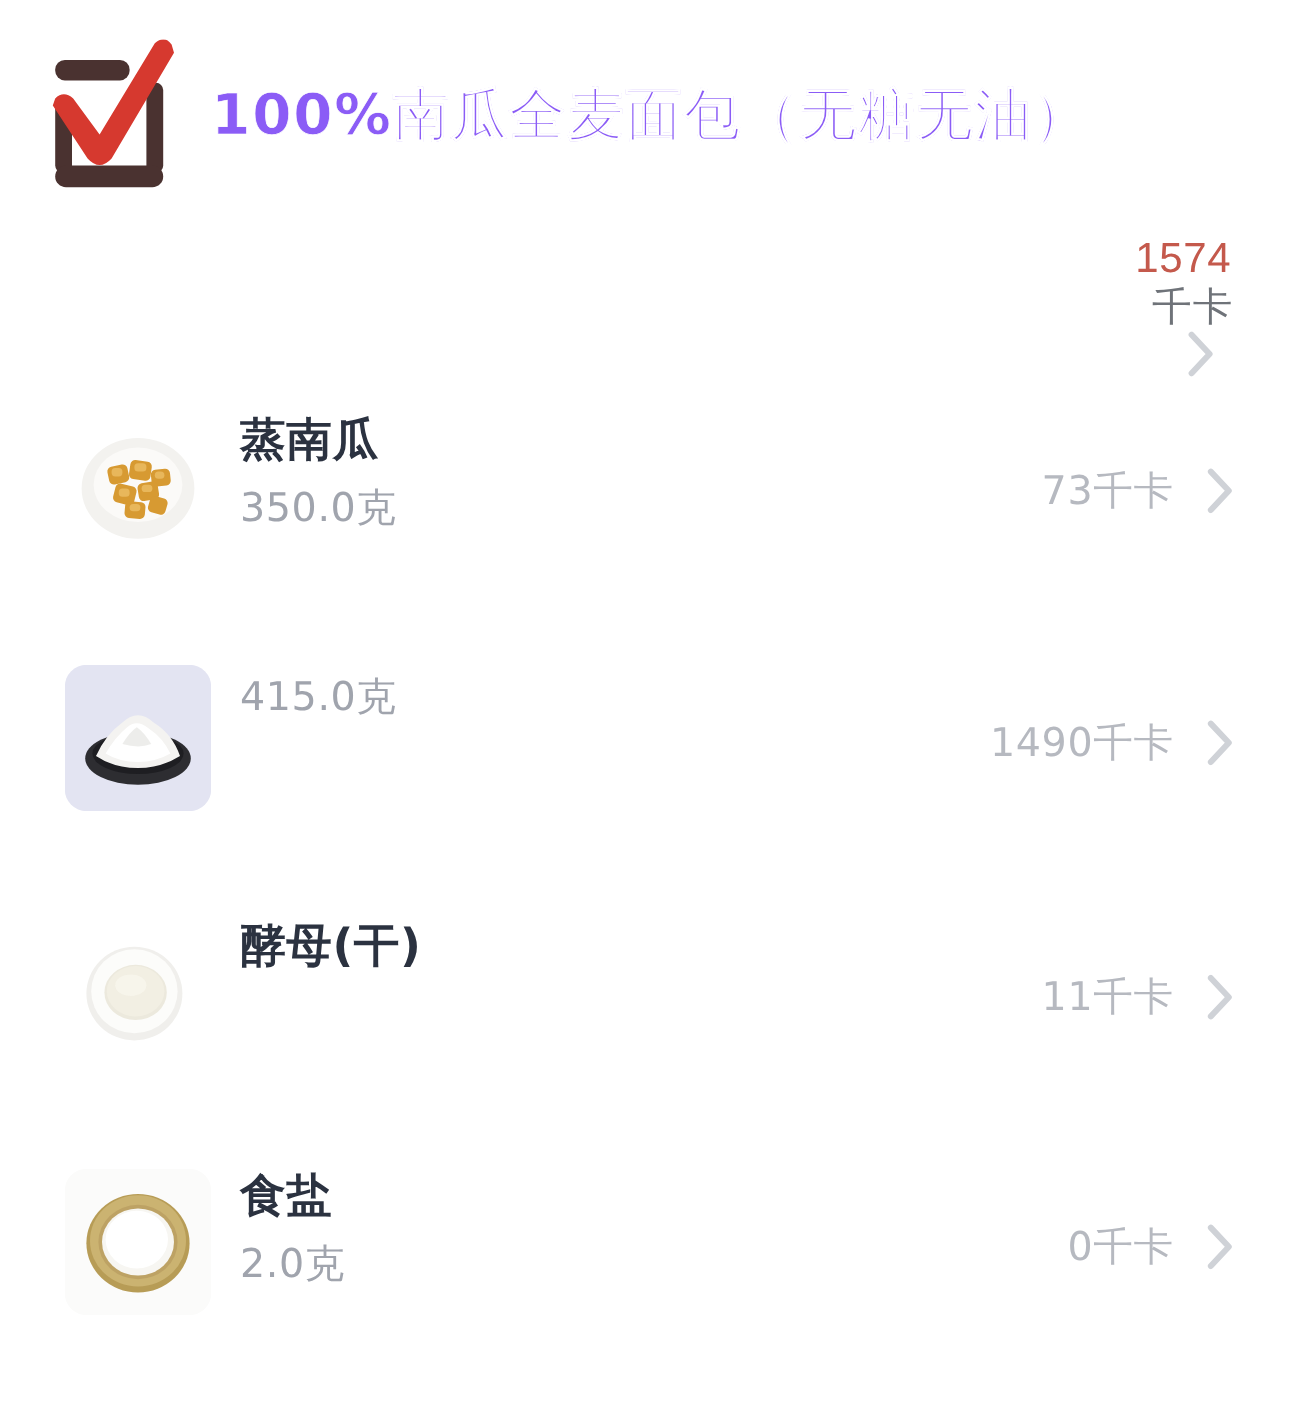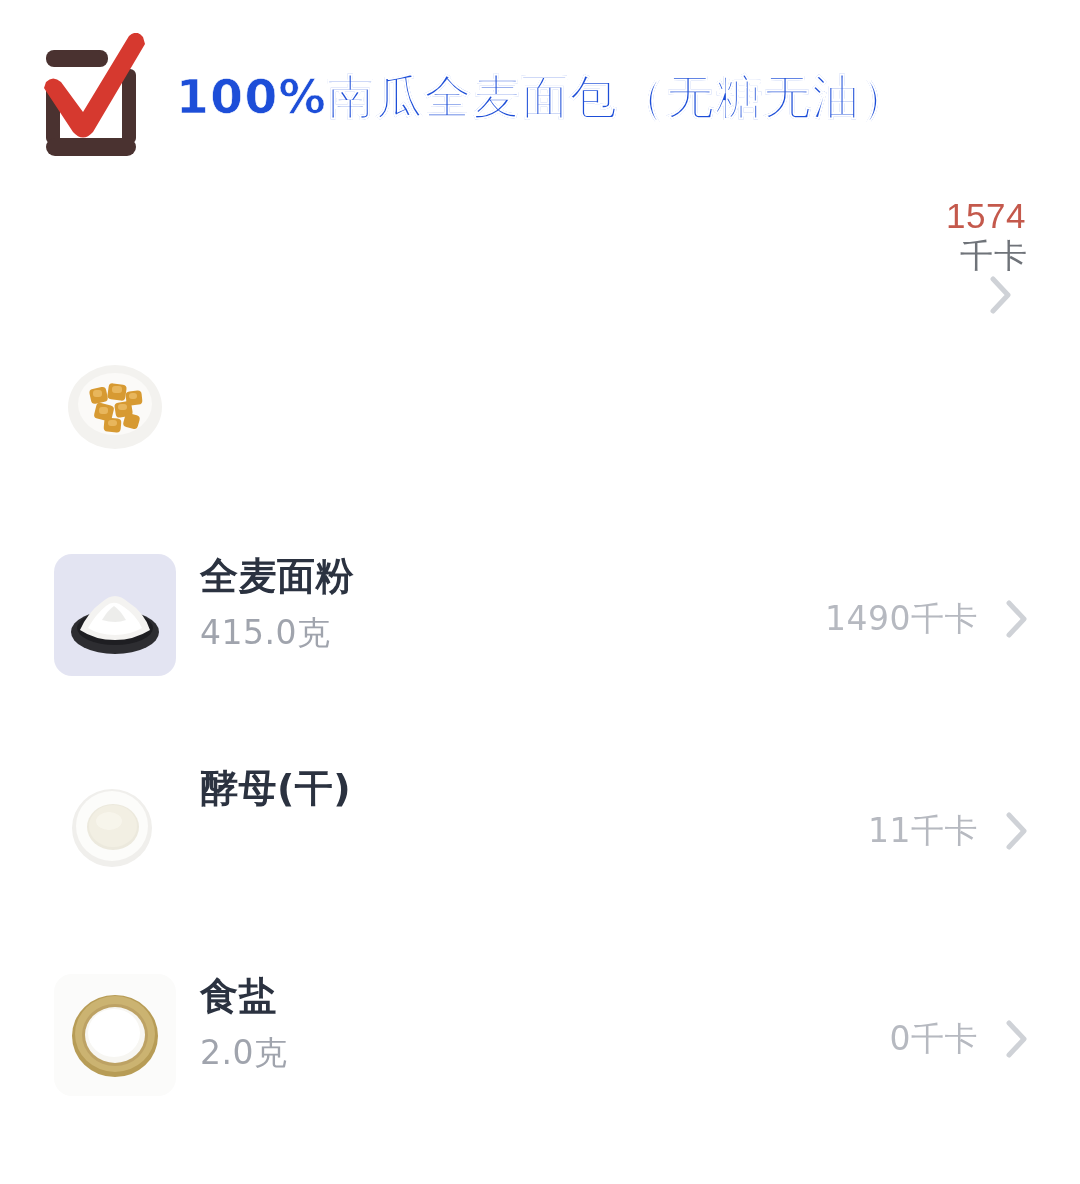--- a/index.html
+++ b/index.html
@@ -35,21 +35,21 @@
   .brand-logo svg { display: block; width: 100%; height: 100%; }
 
   .recipe-title {
     position: absolute;
     left: 176px;
     top: 66px;
     font-size: 47px;
     line-height: 62px;
     font-weight: 700;
     letter-spacing: 1.5px;
-    color: #1d4ed8;
+    color: #8b5cf6;
     white-space: nowrap;
     -webkit-text-stroke: 0.6px #ffffff;
     text-shadow:
       0 0 3px #ffffff,
       1px 0 0 #ffffff,
       -1px 0 0 #ffffff,
       0 1px 0 #ffffff,
       0 -1px 0 #ffffff;
     font-family: "DejaVu Sans", "Liberation Sans", sans-serif;
   }
@@ -211,35 +211,46 @@
         <g fill="#eec06a" opacity="0.75">
           <rect x="39" y="46" width="9" height="7" rx="3"></rect>
           <rect x="58" y="42" width="10" height="7" rx="3"></rect>
           <rect x="75" y="49" width="8" height="6" rx="3"></rect>
           <rect x="45" y="63" width="9" height="7" rx="3"></rect>
           <rect x="64" y="60" width="9" height="6" rx="3"></rect>
           <rect x="54" y="76" width="9" height="6" rx="3"></rect>
         </g>
       </svg>
     </div>
+    <div class="info">
+      <div class="food-name">蒸南瓜</div>
+      <div class="food-weight">350.0克</div>
+    </div>
+    <div class="cal-block">
+      <span class="cal-text">73千卡</span>
+      <span class="chevron">
+        <svg viewBox="0 0 22 38" xmlns="http://www.w3.org/2000/svg">
+          <path d="M3 3 L18 19 L3 35" fill="none" stroke="#cfd2d7" stroke-width="5" stroke-linecap="round" stroke-linejoin="round"></path>
+        </svg>
+      </span>
+    </div>
   </div>
 
   <div class="ingredient-row r1">
     <div class="thumb">
       <svg viewBox="0 0 122 122" xmlns="http://www.w3.org/2000/svg">
         <rect width="122" height="122" fill="#e3e4f2"></rect>
         <ellipse cx="61" cy="78" rx="44" ry="22" fill="#2d2d31"></ellipse>
         <ellipse cx="61" cy="74" rx="38" ry="17" fill="#1e1e22"></ellipse>
         <path d="M26 76 Q34 58 48 48 Q61 36 74 48 Q90 58 96 76 Q80 86 61 86 Q41 86 26 76 Z" fill="#f4f3f1"></path>
         <path d="M34 74 Q42 60 52 52 Q60 45 70 53 Q82 61 88 74 Q76 81 61 81 Q45 81 34 74 Z" fill="#ffffff"></path>
         <path d="M48 66 Q54 56 60 52 Q66 56 72 66 Q62 70 48 66 Z" fill="#e9e8e6" opacity="0.8"></path>
       </svg>
     </div>
     <div class="info">
-      <div class="food-name">全麦面粉</div>
       <div class="food-weight">415.0克</div>
     </div>
     <div class="cal-block">
       <span class="cal-text">1490千卡</span>
       <span class="chevron">
         <svg viewBox="0 0 22 38" xmlns="http://www.w3.org/2000/svg">
           <path d="M3 3 L18 19 L3 35" fill="none" stroke="#cfd2d7" stroke-width="5" stroke-linecap="round" stroke-linejoin="round"></path>
         </svg>
       </span>
     </div>

